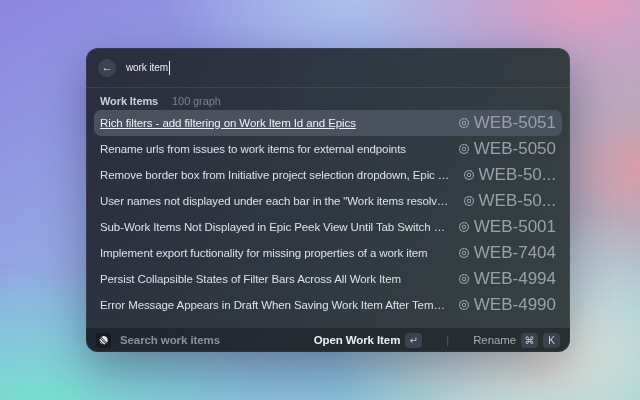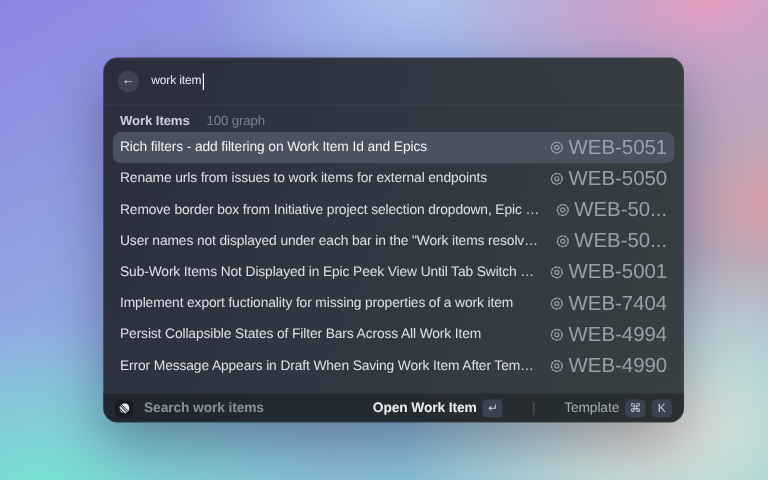--- a/index.html
+++ b/index.html
@@ -49,21 +49,21 @@
   .list { flex:1 1 auto; padding:3px 8px 0 8px; overflow:hidden; }
   .row {
     height:26px; display:flex; align-items:center; padding:0 6px;
     border-radius:7px; cursor:pointer;
   }
   .row.selected { background:#4a515f; }
   .row-title {
     flex:1 1 auto; color:#dde1e7; font-size:11.5px; letter-spacing:-0.1px;
     white-space:nowrap; overflow:hidden; text-overflow:ellipsis; padding-right:12px;
   }
-  .row.selected .row-title { color:#f0f2f5; }
+  .row.selected .row-title { color:#f0f2f5;text-decoration:underline; }
   .row-right { flex:0 0 auto; display:flex; align-items:center; gap:4px; }
   .backlog-icon { width:12px; height:12px; flex:0 0 12px; }
   .row-id { color:#99a0aa; font-size:17px; letter-spacing:0; white-space:nowrap; }
 
   .footer {
     flex:0 0 25px; display:flex; align-items:center; padding:0 10px;
     background:rgba(16,18,24,0.38); border-top:1px solid rgba(255,255,255,0.07);
   }
   .app-tile {
     width:15px; height:15px; border-radius:4px; background:#161b24;
@@ -193,20 +193,20 @@
       </svg>
     </div>
     <div class="footer-placeholder">Search work items</div>
     <div class="footer-actions">
       <div class="action-btn">
         <span class="action-label-primary">Open Work Item</span>
         <span class="key-badge">↵</span>
       </div>
       <span class="footer-divider">|</span>
       <div class="action-btn">
-        <span class="action-label-secondary">Template</span>
+        <span class="action-label-secondary">Rename</span>
         <span class="key-badge">⌘</span>
         <span class="key-badge">K</span>
       </div>
     </div>
   </div>
 
 </div>
 
 </body></html>

